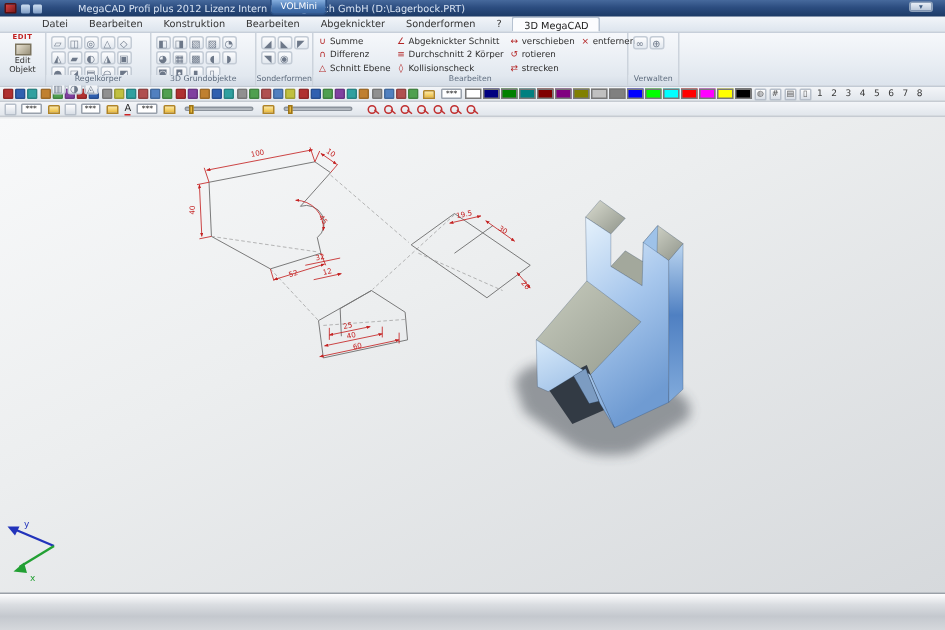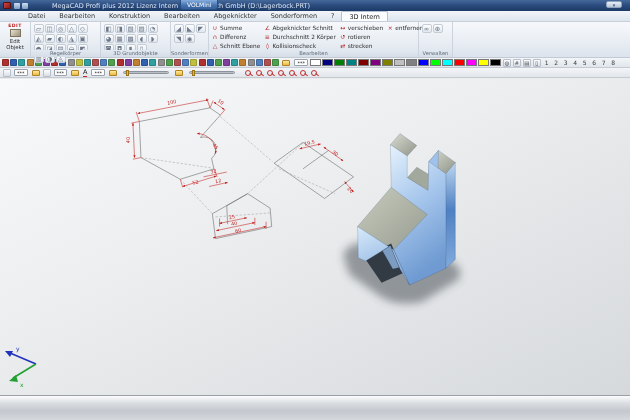--- a/index.html
+++ b/index.html
@@ -70,21 +70,21 @@
   </div>
 
   <div class="menubar">
     <span class="menu-item">Datei</span>
     <span class="menu-item">Bearbeiten</span>
     <span class="menu-item">Konstruktion</span>
     <span class="menu-item">Bearbeiten</span>
     <span class="menu-item">Abgeknickter</span>
     <span class="menu-item">Sonderformen</span>
     <span class="menu-item">?</span>
-    <span class="menu-item active">3D Intern</span>
+    <span class="menu-item active">3D MegaCAD</span>
   </div>
 
   <div class="ribbon">
     <div class="rgroup">
       <div class="editbtn">
         <span class="editbadge">EDIT</span>
         <span class="editcube"></span>
         <span class="editlabel"><span>Edit</span><br>
         <span>Objekt</span></span>
       </div>

